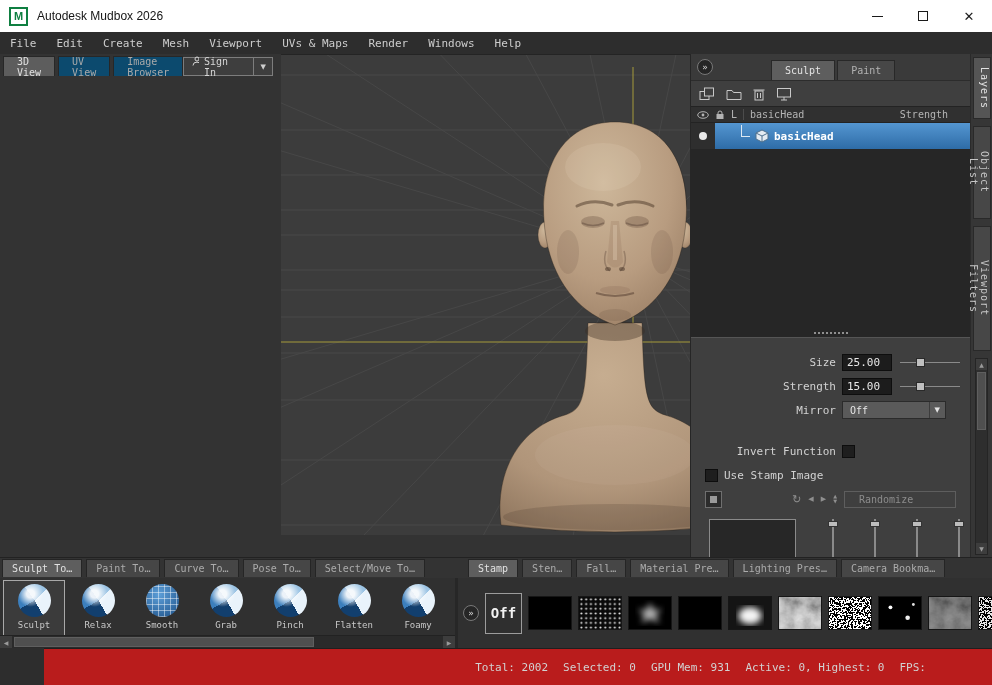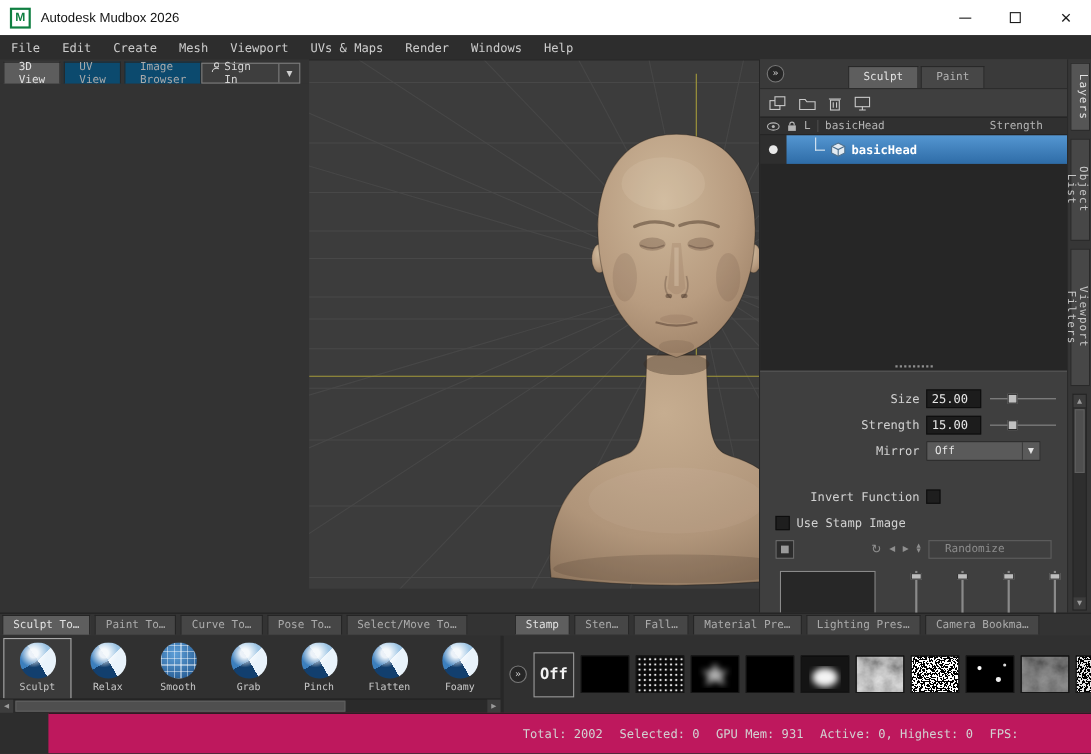--- a/index.html
+++ b/index.html
@@ -110,21 +110,21 @@
   .tool-label { font-size:9px; color:#c8c8c8; margin-top:3px; white-space:nowrap; }
   .hscroll { height:13px; margin-top:auto; display:flex; align-items:stretch; background:#2a2a2a; border-top:1px solid #222; }
   .harrow { width:12px; display:flex; align-items:center; justify-content:center; font-size:6px; color:#9a9a9a; background:#3d3d3d; font-family:"DejaVu Sans",sans-serif; }
   .htrack { flex:1; position:relative; }
   .hthumb { position:absolute; left:2px; top:1px; bottom:1px; width:300px; background:#4f4f4f; border:1px solid #5f5f5f; }
   .right-tray { flex:1; background:#303030; display:flex; align-items:center; gap:6px; padding-left:5px; overflow:hidden; }
   .off-btn { width:37px; height:41px; background:#2f2f2f; border:1px solid #9c9c9c; color:#f2f2f2; font:bold 14px "DejaVu Sans Mono",monospace; display:flex; align-items:center; justify-content:center; flex:0 0 auto; }
   .thumb { width:44px; height:34px; border:1px solid #161616; background:#000; flex:0 0 auto; }
 
   
-  .statusbar { flex:1; background:#be185d; border-top:1px solid #1f1f1f; display:flex; align-items:center; color:#d2d2d2;margin-left:44px; }
+  .statusbar { flex:1; background:#b91c1c; border-top:1px solid #1f1f1f; display:flex; align-items:center; color:#d2d2d2;margin-left:44px; }
   .status-text { margin-left:auto; margin-right:66px; display:flex; gap:15px; font-size:11px; }
 
   .svgdefs { position:absolute; width:0; height:0; }
 </style>
 </head>
 <body>
 
 <svg class="svgdefs" aria-hidden="true">
   <defs>
     <filter id="fSpeck" x="0" y="0" width="100%" height="100%">

